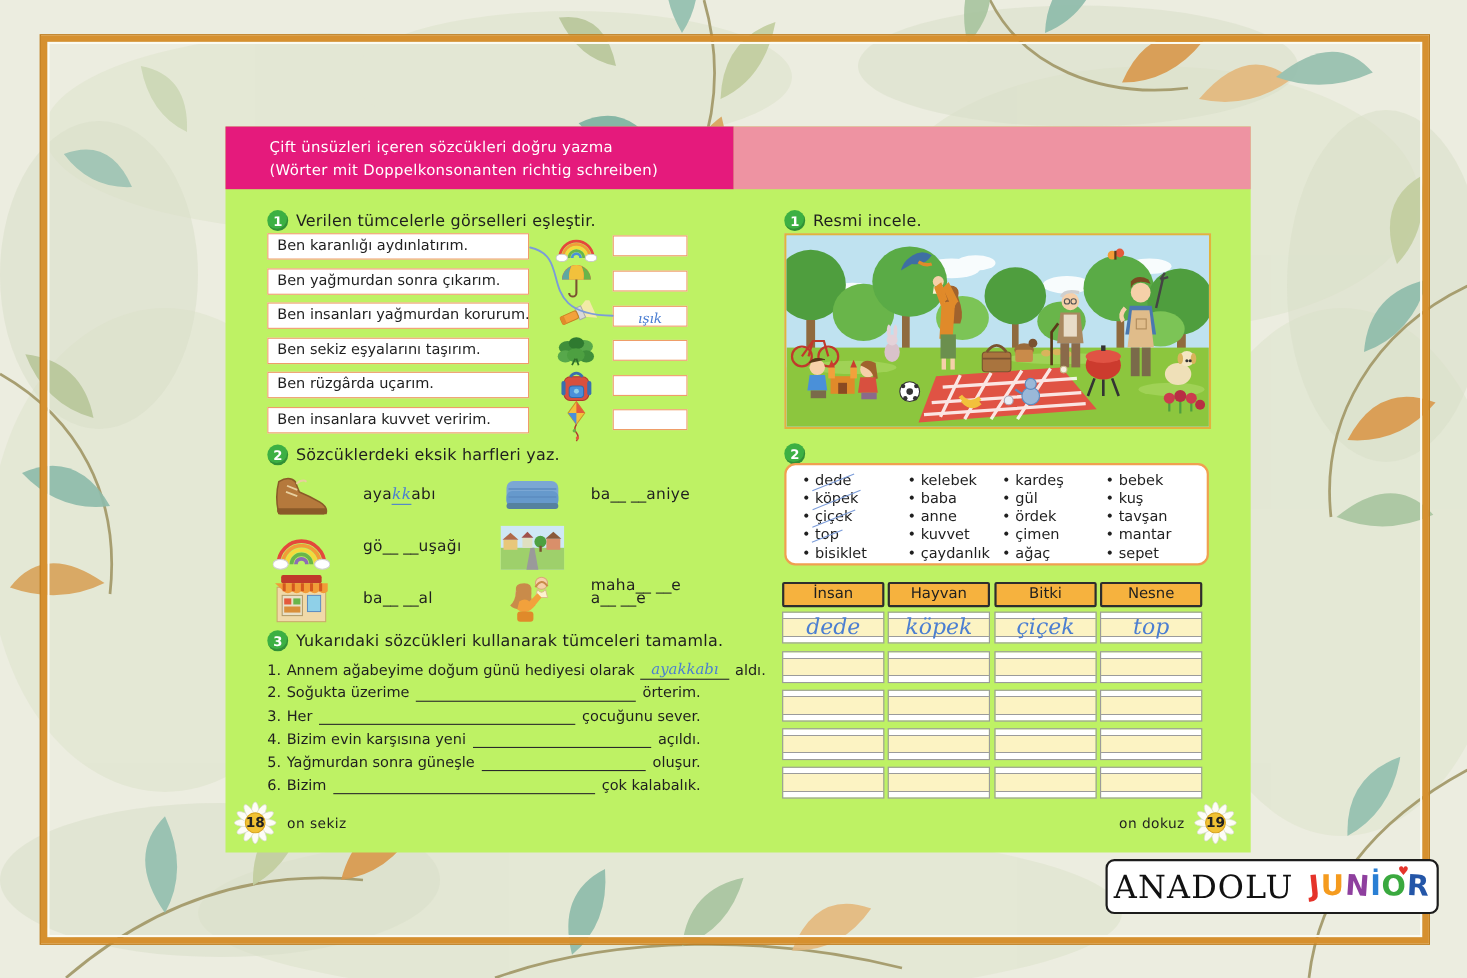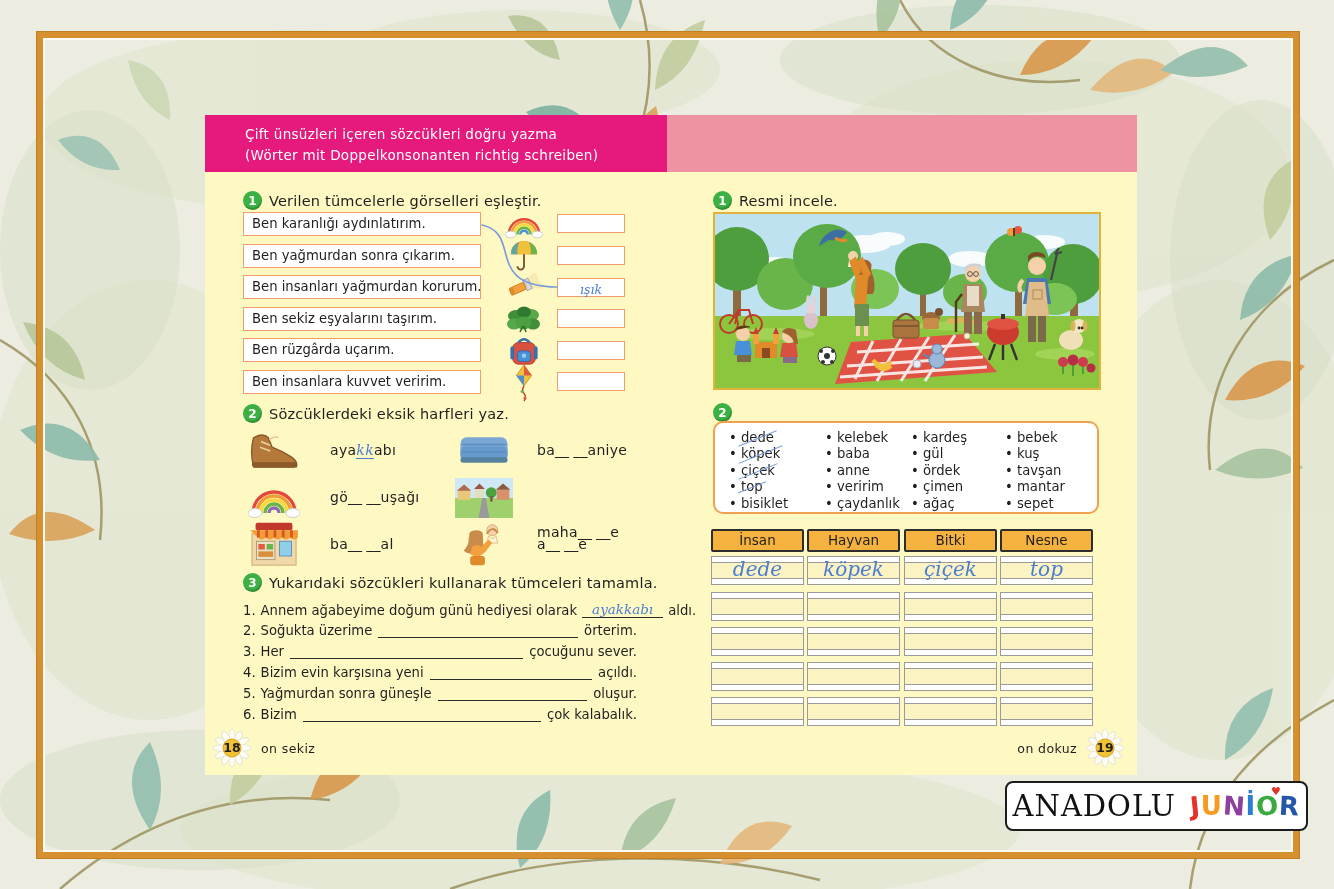--- a/index.html
+++ b/index.html
@@ -7,21 +7,21 @@
   body { font-family:"DejaVu Sans", sans-serif; background:#ecede0; position:relative; color:#1f1f1f; }
 
   
   #bg-decor { position:absolute; left:0; top:0; width:1334px; height:889px; z-index:0; }
   #frame { position:absolute; left:37px; top:32px; width:1262px; height:826px;
            border:6px solid #d6902f; box-shadow: inset 0 0 0 2px #fbfbf2, 0 0 0 1px #c07f22;
            z-index:1; }
 
   
   #spread { position:absolute; left:205px; top:115px; width:932px; height:660px;
-            background:#fef9c3; z-index:2; }
+            background:#bef264; z-index:2; }
 
   
   .band { position:absolute; top:0; height:57px; color:#fff; }
   #band-left  { left:0; width:462px; background:#e51a7c; }
   #band-right { left:462px; width:470px; background:#ee93a2; }
   .band-text { position:absolute; top:9px; font-size:13.5px; line-height:1.55; letter-spacing:.3px; }
   #band-left  .band-text { left:40px; }
   #band-right .band-text { left:46px; }
   #adlar-tab { position:absolute; right:0; top:0; width:132px; height:57px; background:#e1839c;
                display:flex; align-items:center; justify-content:center;
@@ -614,21 +614,21 @@
       <span class="wl-item crossed">dede</span>
       <span class="wl-item crossed">köpek</span>
       <span class="wl-item crossed">çiçek</span>
       <span class="wl-item crossed">top</span>
       <span class="wl-item">bisiklet</span>
     </div>
     <div class="wl-col wl-col-1">
       <span class="wl-item">kelebek</span>
       <span class="wl-item">baba</span>
       <span class="wl-item">anne</span>
-      <span class="wl-item">veririm</span>
+      <span class="wl-item">kuvvet</span>
       <span class="wl-item">çaydanlık</span>
     </div>
     <div class="wl-col wl-col-2">
       <span class="wl-item">kardeş</span>
       <span class="wl-item">gül</span>
       <span class="wl-item">ördek</span>
       <span class="wl-item">çimen</span>
       <span class="wl-item">ağaç</span>
     </div>
     <div class="wl-col wl-col-3">

